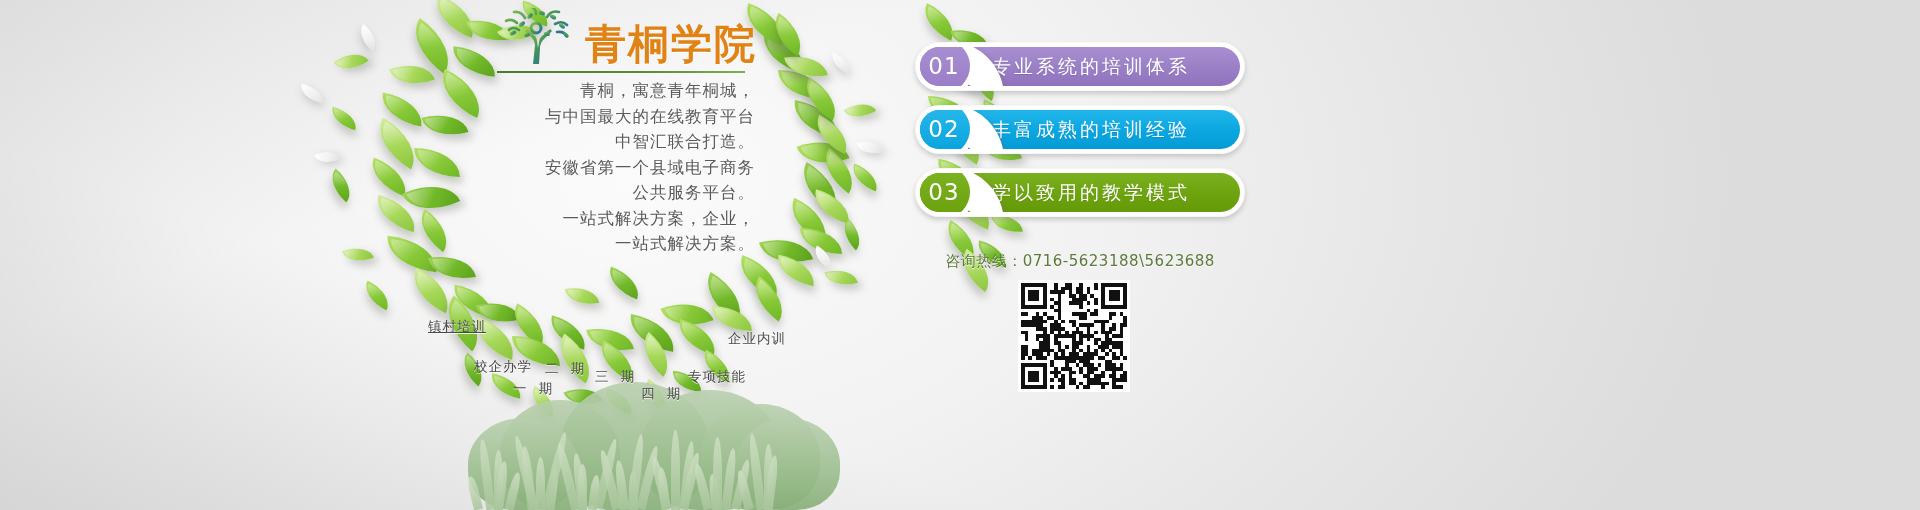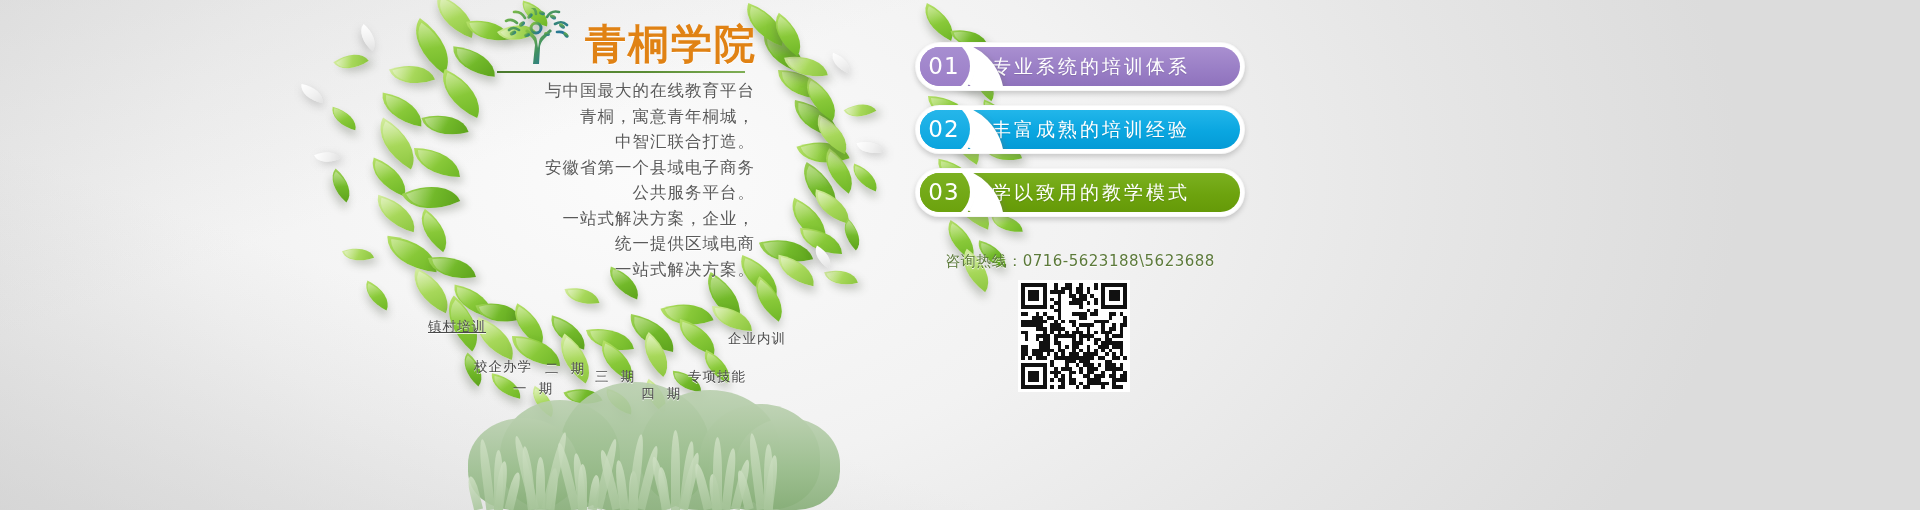--- a/index.html
+++ b/index.html
@@ -312,27 +312,26 @@
             </g>
           </g>
         </svg>
       </span>
       <span class="logo-text">青桐学院</span>
     </div>
     <div class="logo-rule"></div>
   </div>
 
   <div class="intro" id="intro-block">
+      <div>青桐，寓意青年桐城，</div>
       <div>与中国最大的在线教育平台</div>
-      <div>青桐，寓意青年桐城，</div>
       <div>中智汇联合打造。</div>
       <div>安徽省第一个县域电子商务</div>
       <div>公共服务平台。</div>
       <div>一站式解决方案，企业，</div>
-      <div>统一提供区域电商</div>
       <div>一站式解决方案。</div>
     </div>
 
   <div class="badges">
     <div class="badge b1">
       <div class="badge-inner">
         <div class="badge-num">01</div>
         <div class="badge-eye"></div>
         <div class="badge-label">专业系统的培训体系</div>
       </div>

